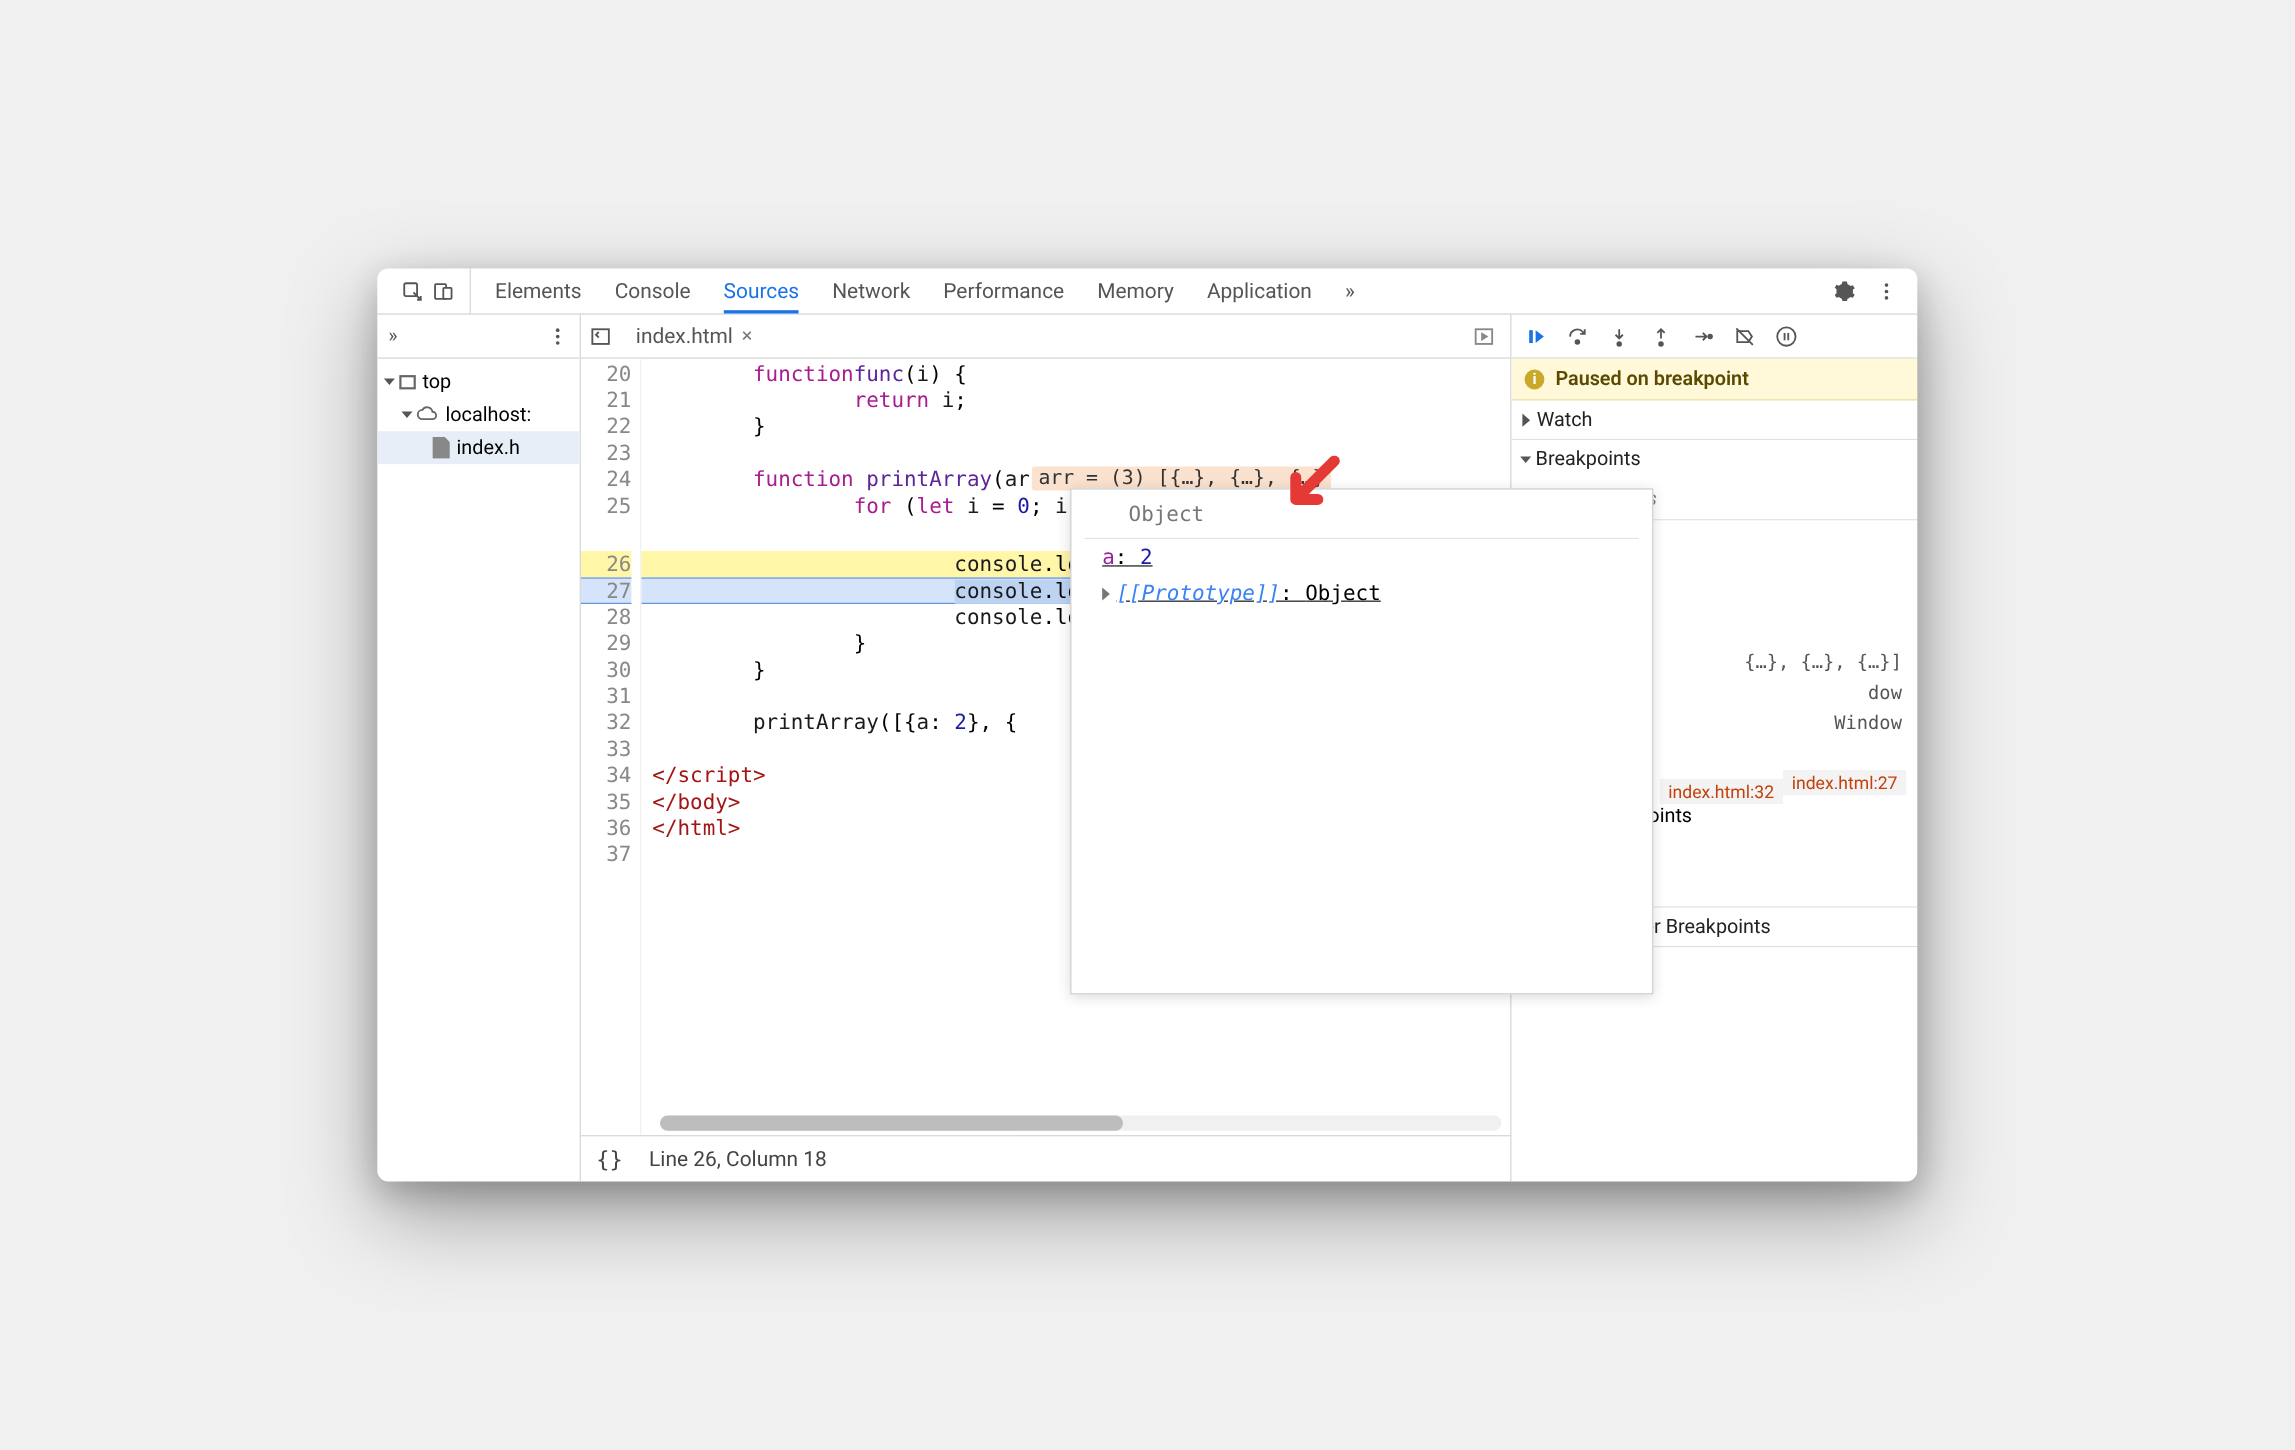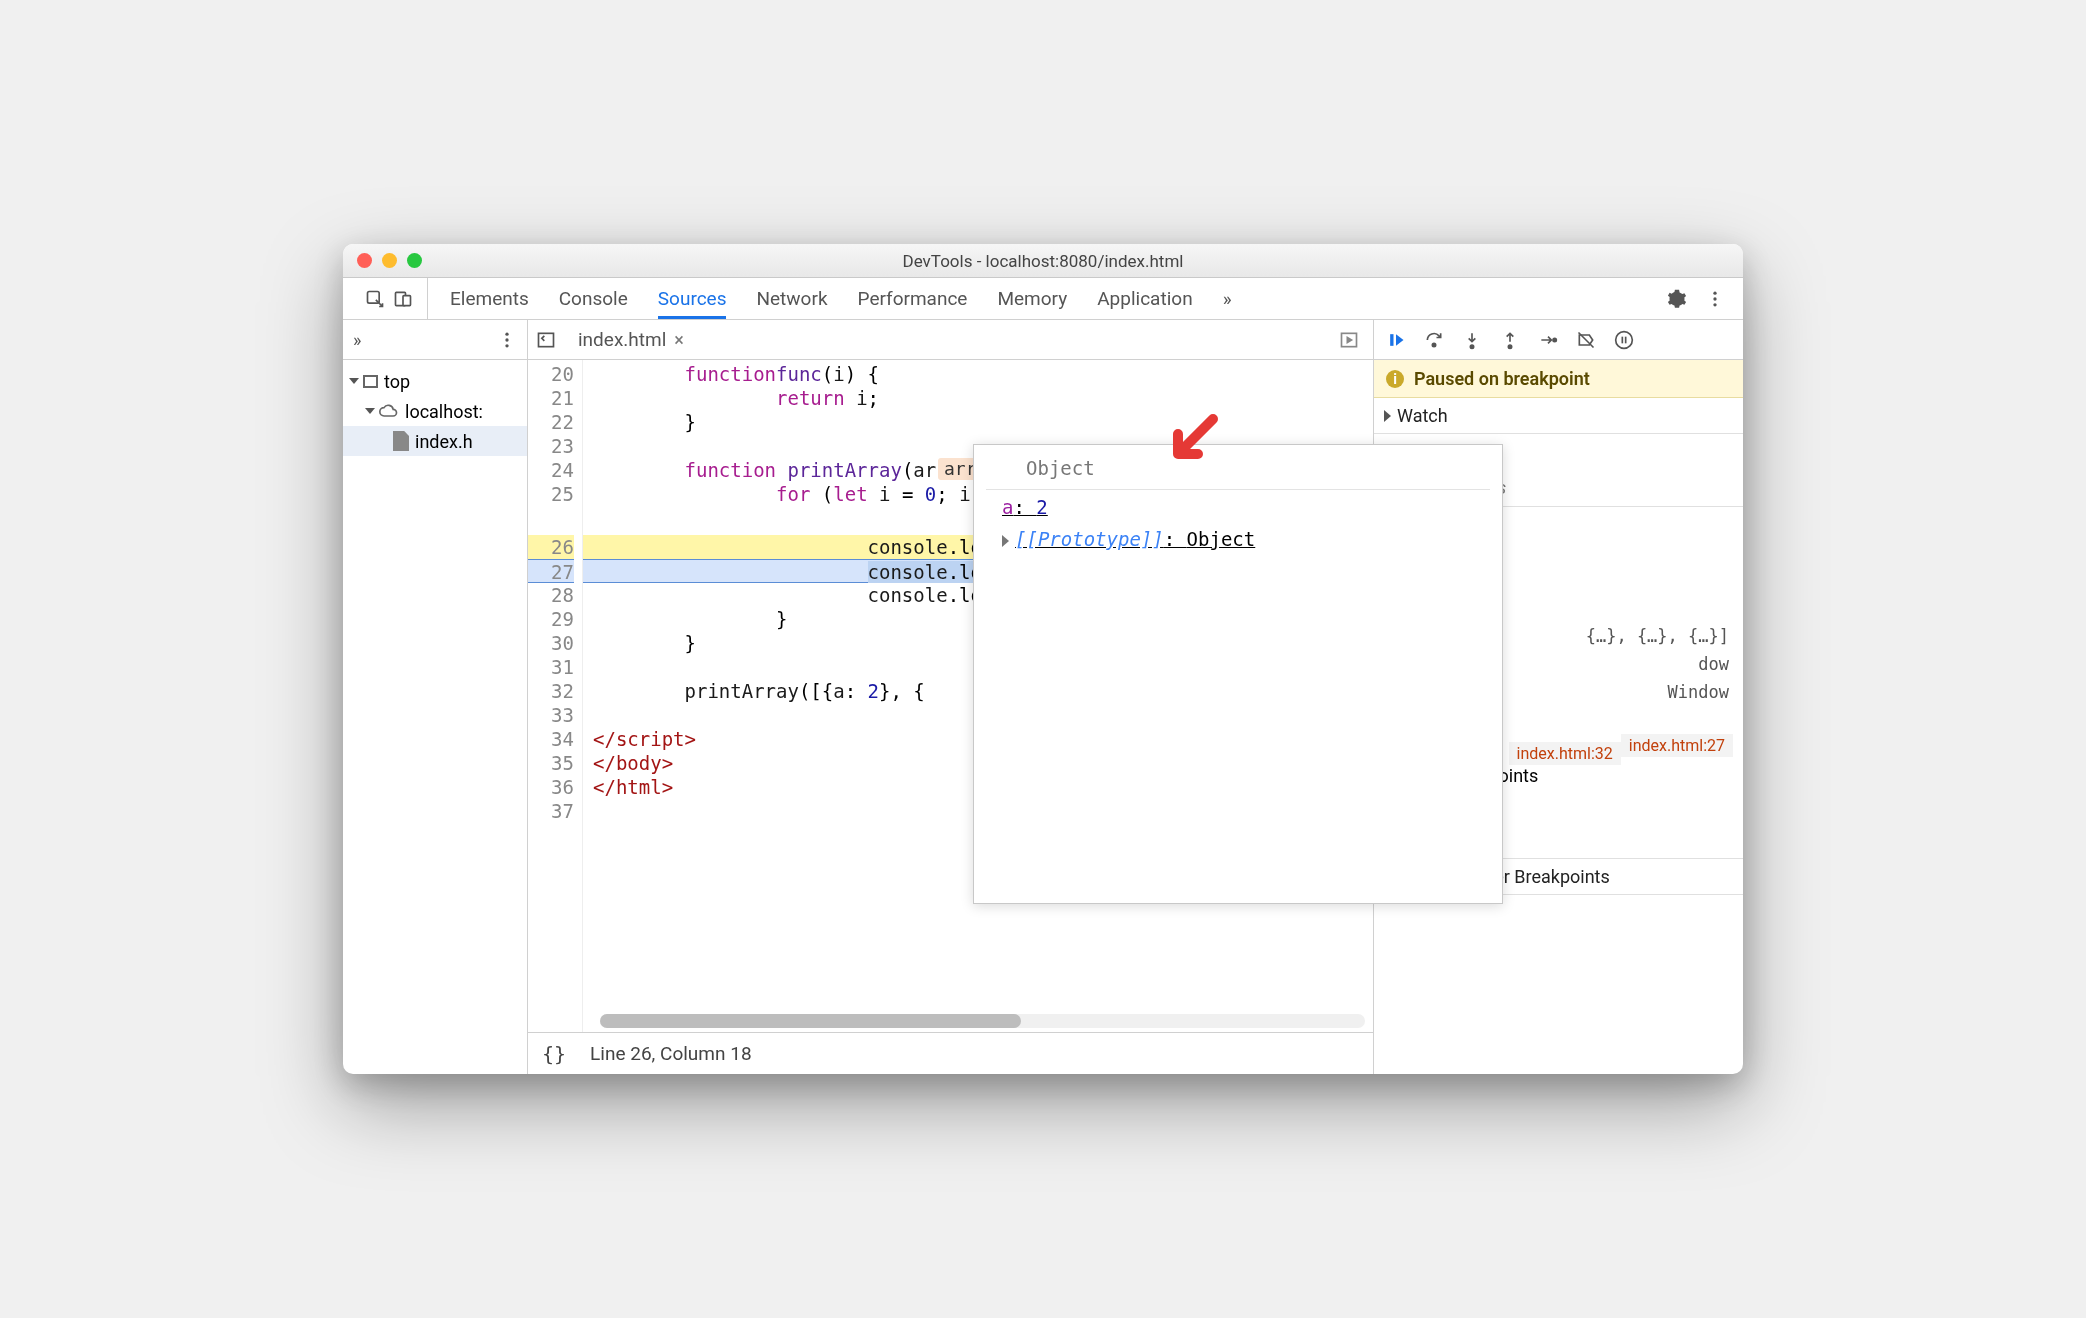--- a/index.html
+++ b/index.html
@@ -132,28 +132,20 @@
   .red-arrow svg{ width:60px; height:55px; }
 
   .scrollbar-stub { position:absolute; left:72px; right:8px; bottom:4px; height:14px; background:#f0f0f0; border-radius:7px;}
   .scrollbar-thumb{ height:100%; width:55%; background:#bdbdbd; border-radius:7px;}
 </style>
 </head>
 <body>
 
 <div class="window">
 
-  <div class="titlebar">
-    <div class="traffic">
-      <div class="light red"></div>
-      <div class="light yellow"></div>
-      <div class="light green"></div>
-    </div>
-    <div class="titlebar-title">DevTools - localhost:8080/index.html</div>
-  </div>
 
   <div class="tabbar">
     <div class="device-icons">
       <span class="ico">
         <svg viewBox="0 0 24 24" fill="none" stroke="#555" stroke-width="2">
             <rect x="3" y="3" width="14" height="14" rx="2"></rect>
             <path d="M13 13 L21 21 M17 21h4v-4"></path>
           </svg>
       </span>
       <span class="ico">

